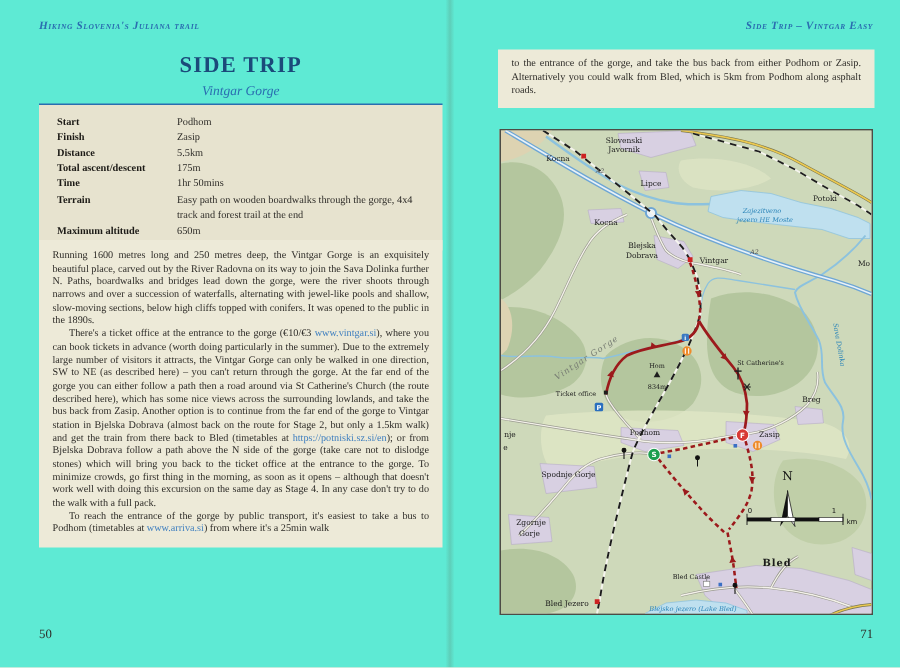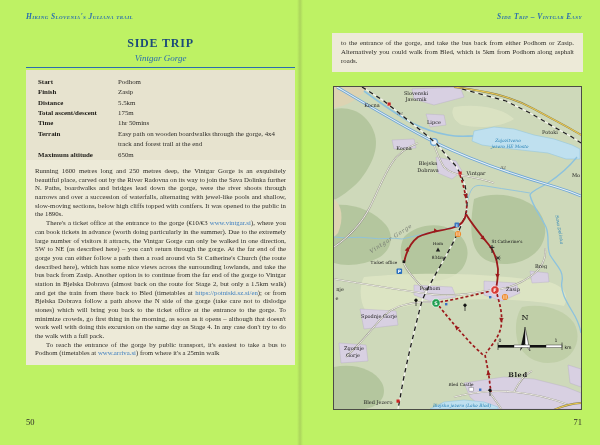--- a/index.html
+++ b/index.html
@@ -1,28 +1,28 @@
 <!DOCTYPE html>
 <html><head>
 <meta charset="utf-8">
 <style>
   html,body{margin:0;padding:0;background:#e8e6dc;}
   .spread{position:relative;width:600px;height:445px;background:#fbf8ec;display:flex;overflow:hidden;
           font-family:"Liberation Serif",serif;color:#2e2c28;}
-  .page{position:relative;width:300px;height:445px;background:#bef264;}
+  .page{position:relative;width:300px;height:445px;background:#5eead4;}
   .gutter{position:absolute;left:297px;top:0;width:6px;height:445px;
           background:linear-gradient(90deg,rgba(0,0,0,0) 0%,rgba(90,80,60,.18) 50%,rgba(0,0,0,0) 100%);pointer-events:none;}
   
   .runhead{position:absolute;top:12px;font-style:italic;font-variant:small-caps;
            font-size:7.5px;letter-spacing:.4px;color:#2a6db0;font-weight:bold;}
   .runhead.left{left:26px;}
   .runhead.right{right:18px;text-align:right;}
   
   .titleblock{position:absolute;left:26px;top:36px;width:269px;text-align:center;}
-  .titleblock .t1{font-size:12px;font-weight:bold;letter-spacing:.8px;color:#1b4a7a;}
+  .titleblock .t1{font-size:15px;font-weight:bold;letter-spacing:.8px;color:#1b4a7a;}
   .titleblock .t2{font-size:9px;font-style:italic;color:#2a6db0;margin-top:2px;}
   .rule{border:none;border-top:1.6px solid #2a6db0;margin:4px 0 0 0;}
   
   .infobox{position:absolute;left:26px;top:70px;width:269px;box-sizing:border-box;
            background:#e7e3cf;padding:7px 10px 7px 12px;}
   .irow{display:flex;font-size:6.9px;line-height:1.5;}
   .irow .lab{width:80px;flex:none;font-weight:bold;color:#1c1a16;}
   .irow .val{flex:1;color:#2e2c28;}
   
   .bodypanel{position:absolute;left:26px;top:160px;width:269px;box-sizing:border-box;

